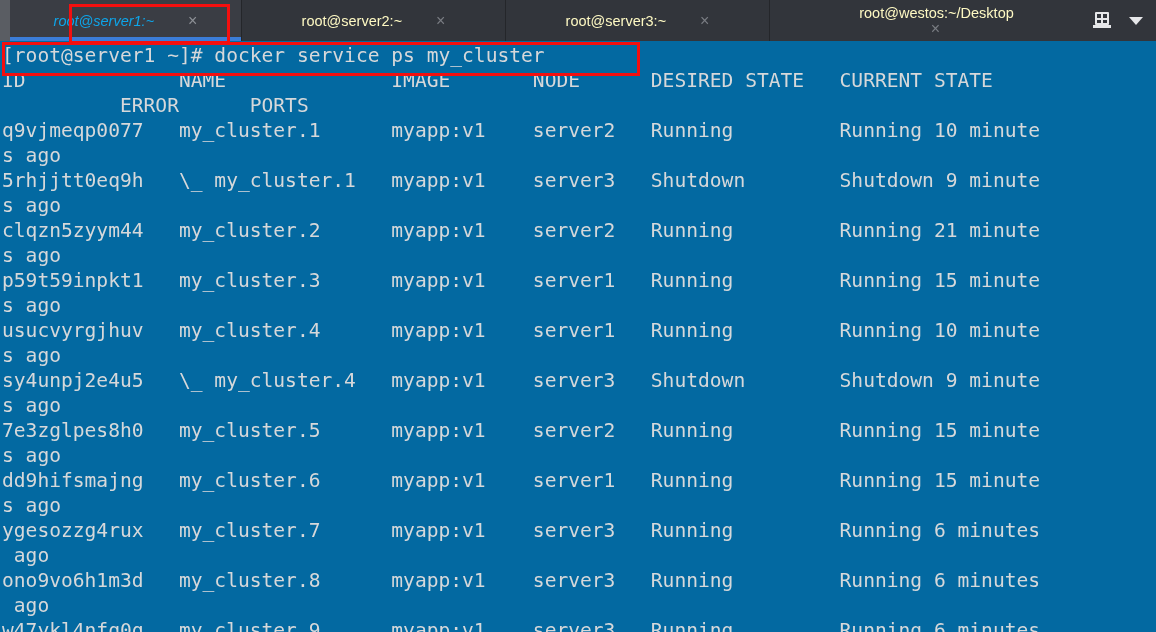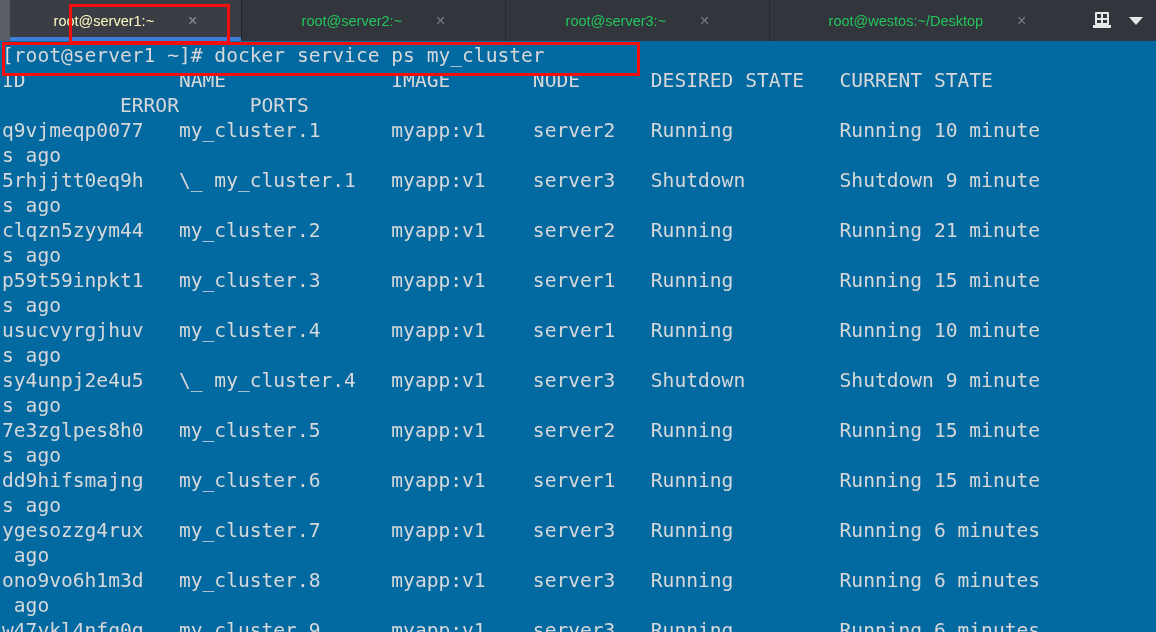--- a/index.html
+++ b/index.html
@@ -40,29 +40,30 @@
     display: flex;
     align-items: center;
     justify-content: center;
     position: relative;
     font-family: "Liberation Sans", sans-serif;
     font-size: 14.5px;
     box-sizing: border-box;
     border-right: 1px solid #24262a;
   }
   .tab .tab-label {
-    color: #22c55e;
+    color: #fef9c3;
     white-space: nowrap;
     padding-left: 18px;
   }
   .tab.active {
     background: #3a3d44;
   }
   .tab.active .tab-label {
-    color: #fef9c3;
+    color: #0ea5e9;
+    font-style: italic;
   }
   .tab .tab-close {
     color: #7a7d83;
     font-size: 16px;
     font-family: "Liberation Sans", sans-serif;
     margin-left: 34px;
     margin-right: 18px;
     line-height: 1;
     cursor: pointer;
   }
@@ -165,21 +166,21 @@
     <div class="tab" style="width:264px">
       <span class="tab-label">root@server2:~</span>
       <span class="tab-close">×</span>
     </div>
 
     <div class="tab" style="width:264px">
       <span class="tab-label">root@server3:~</span>
       <span class="tab-close">×</span>
     </div>
 
-    <div class="tab" style="width:315px;border-right:none;">
+    <div class="tab" style="width:315px;border-right:none;flex-direction:column;">
       <span class="tab-label">root@westos:~/Desktop</span>
       <span class="tab-close">×</span>
     </div>
 
     <div class="tabbar-spacer"></div>
 
     <div class="tabbar-actions">
       <span class="icon-newtab">
         <span class="body"></span>
         <span class="plus-v"></span>

